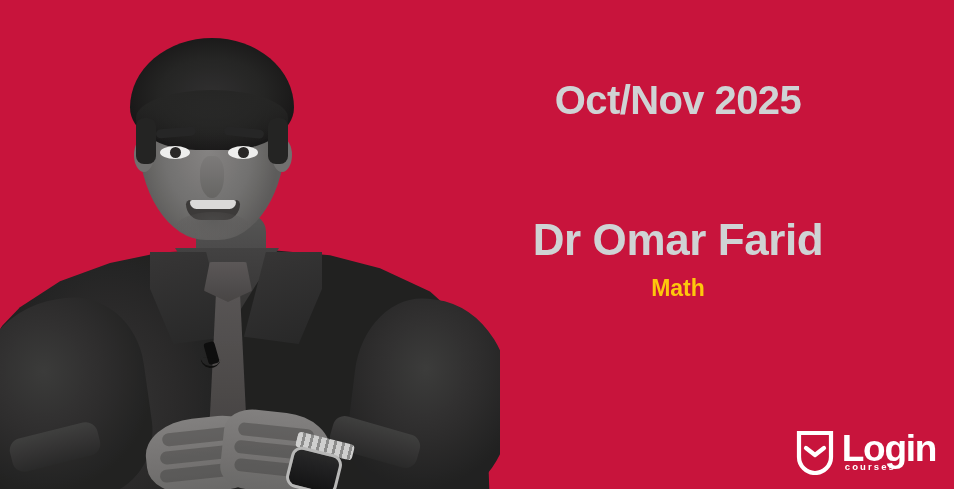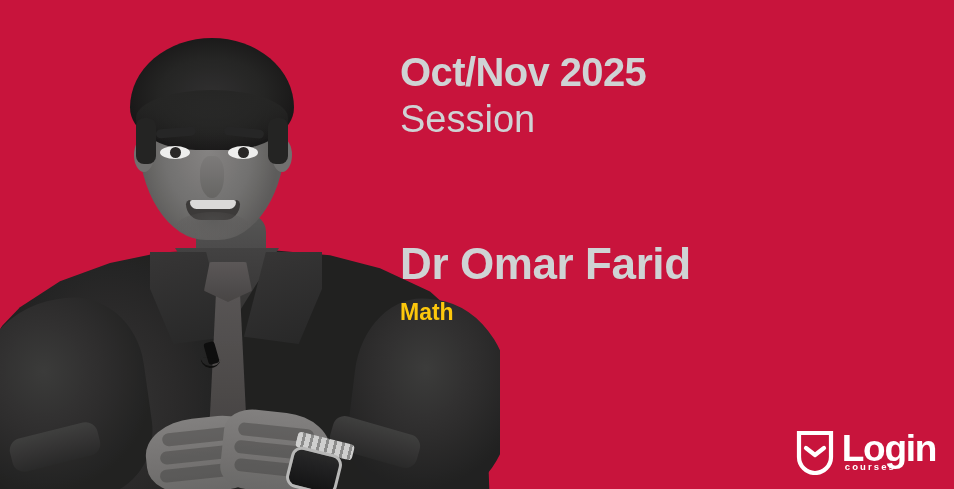--- a/index.html
+++ b/index.html
@@ -270,25 +270,26 @@
     left:296px; top:438px;
     width:58px; height:16px;
     background:repeating-linear-gradient(90deg,#cfccc7 0 5px,#8e8b86 5px 8px);
     border-radius:4px;
     transform:rotate(14deg);
   }
 
   
   #text-block {
     position:absolute;
-    left:400px; top:0;
+    left:443px; top:0;
     width:470px; height:340px;
     display:flex;
     flex-direction:column;
-    padding-top:52px;
+    align-items:center;
+    padding-top:80px;
   }
   #session-title {
     font-size:40px;
     font-weight:bold;
     color:#CFD3D4;
     letter-spacing:-0.6px;
     line-height:1.0;
     white-space:nowrap;
   }
   #session-sub {
@@ -393,21 +394,20 @@
         <div class="finger" style="left:14px;top:50px;width:76px;"></div>
       </div>
       <div class="watch-band"></div>
       <div class="watch"></div>
 
     </div>
   </div>
 
   <div id="text-block">
     <div id="session-title">Oct/Nov 2025</div>
-    <div id="session-sub">Session</div>
     <div id="teacher-name">Dr Omar Farid</div>
     <div id="subject">Math</div>
   </div>
 
   <div id="logo">
     <svg id="shield-icon" viewBox="0 0 40 46">
       <path d="M4 4 h32 v24 a16 16 0 0 1 -16 16 a16 16 0 0 1 -16 -16 z" fill="none" stroke="#ffffff" stroke-width="4.2"></path>
       <path d="M11 19 l9 7 l9 -7" fill="none" stroke="#ffffff" stroke-width="4.2" stroke-linecap="round" stroke-linejoin="round"></path>
     </svg>
     <div id="logo-words">

